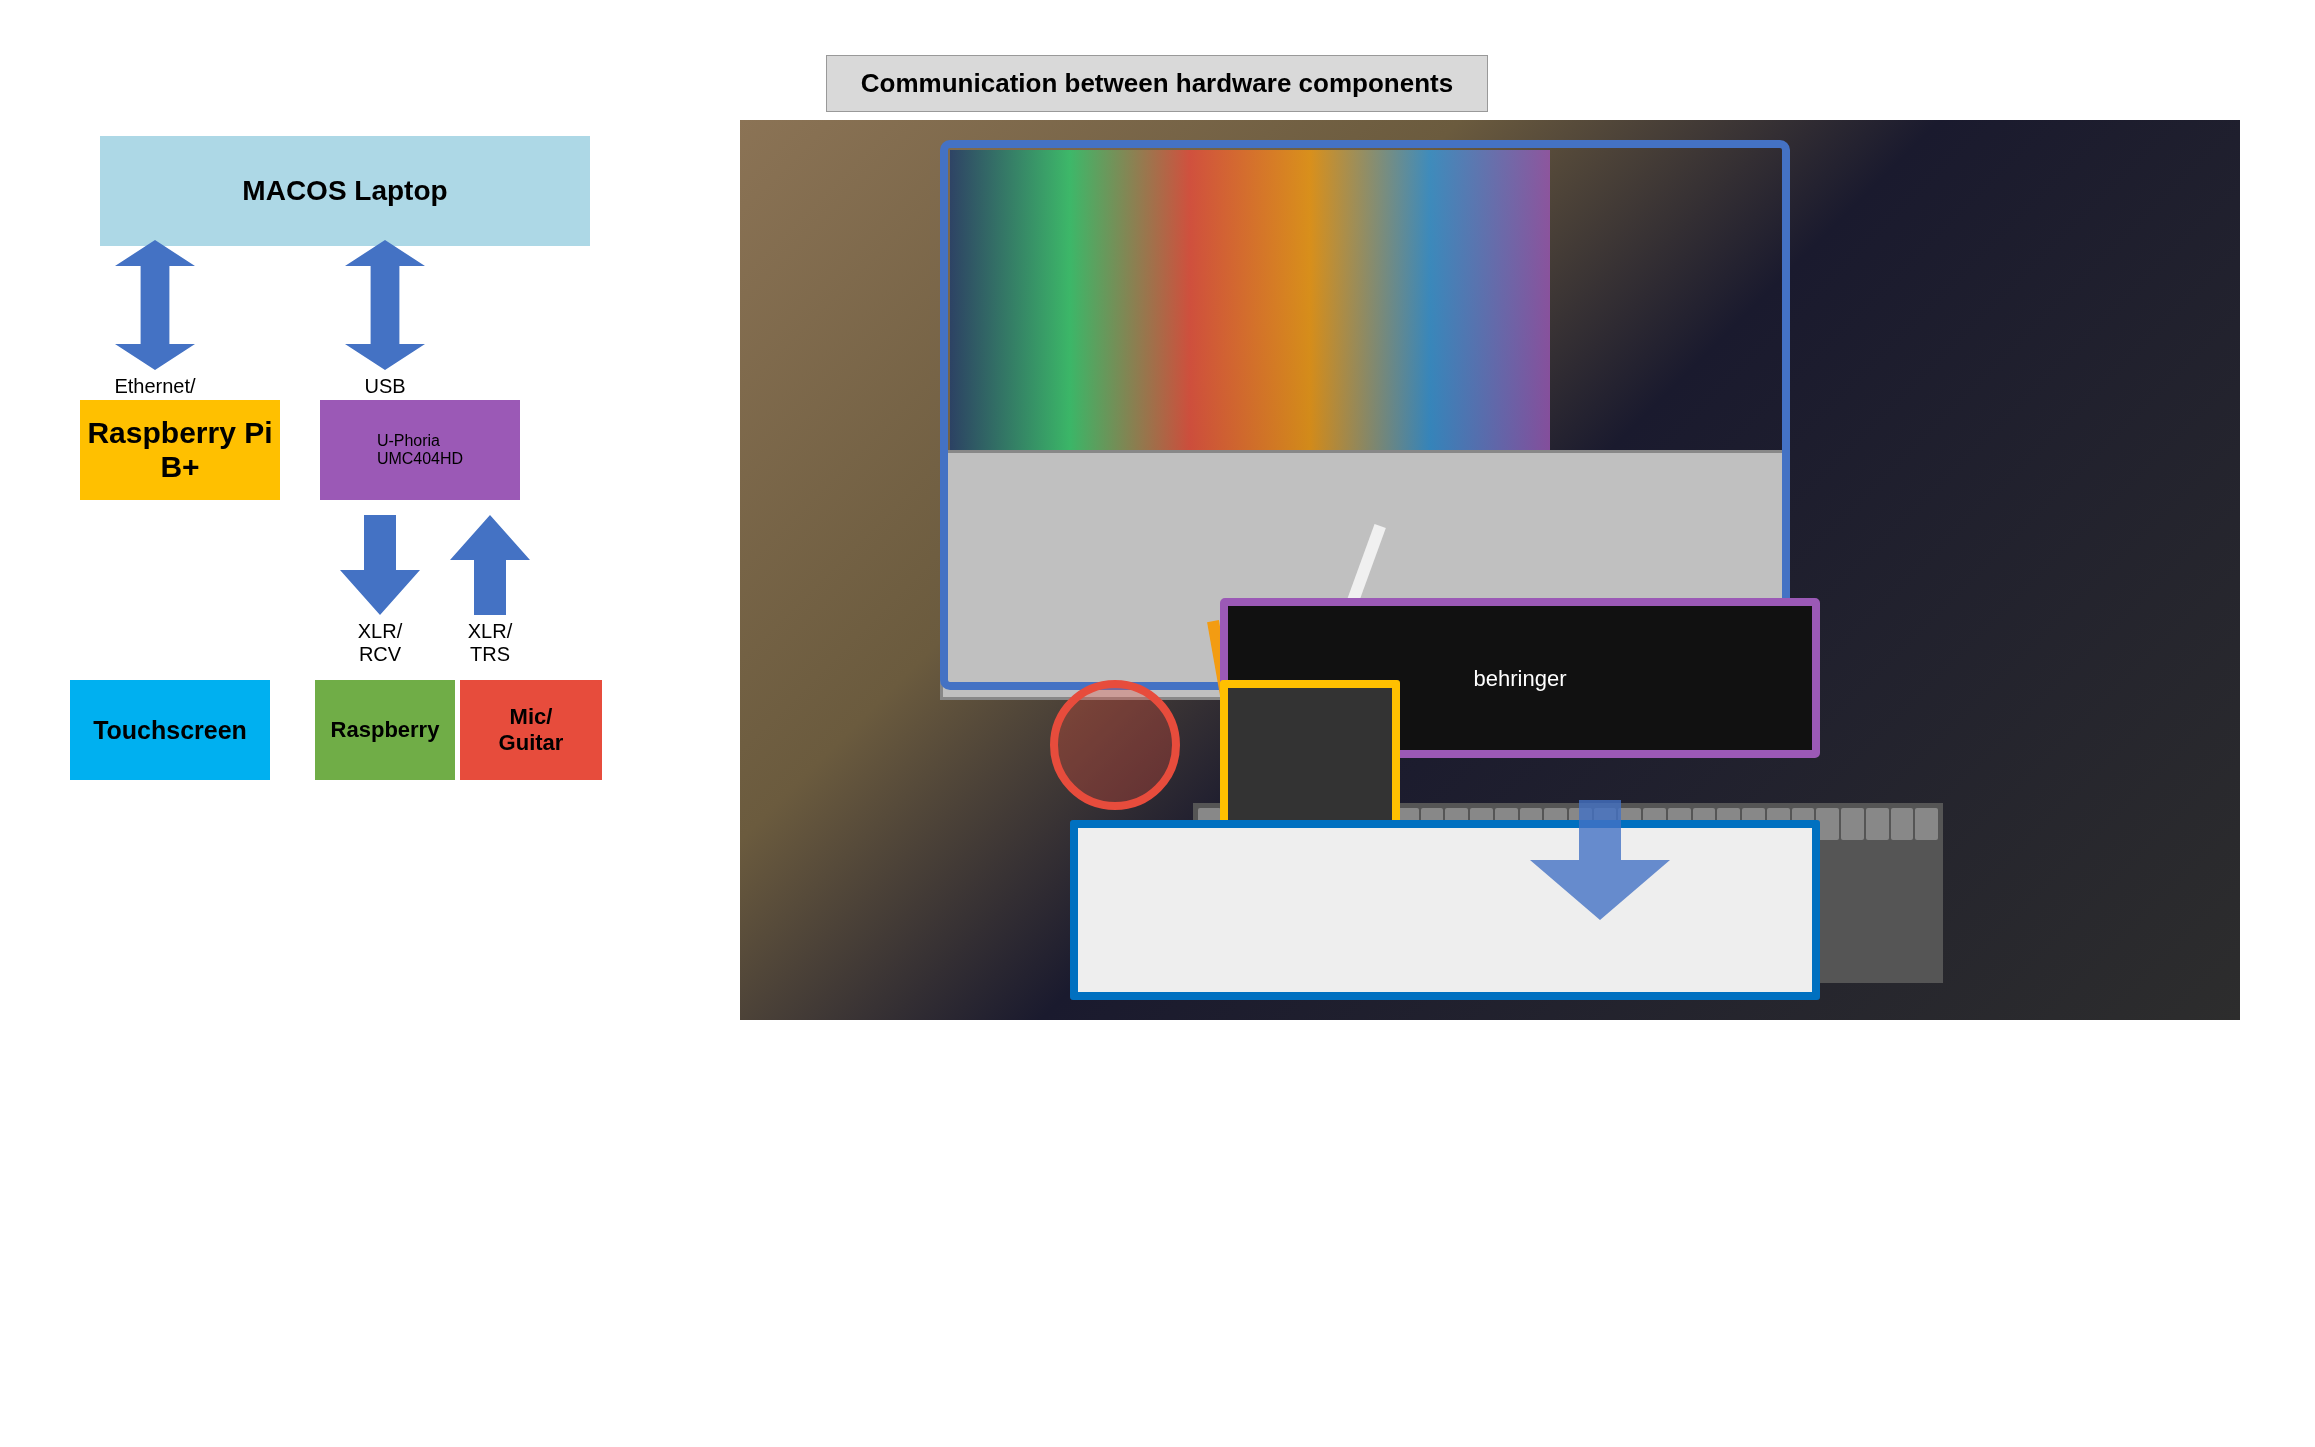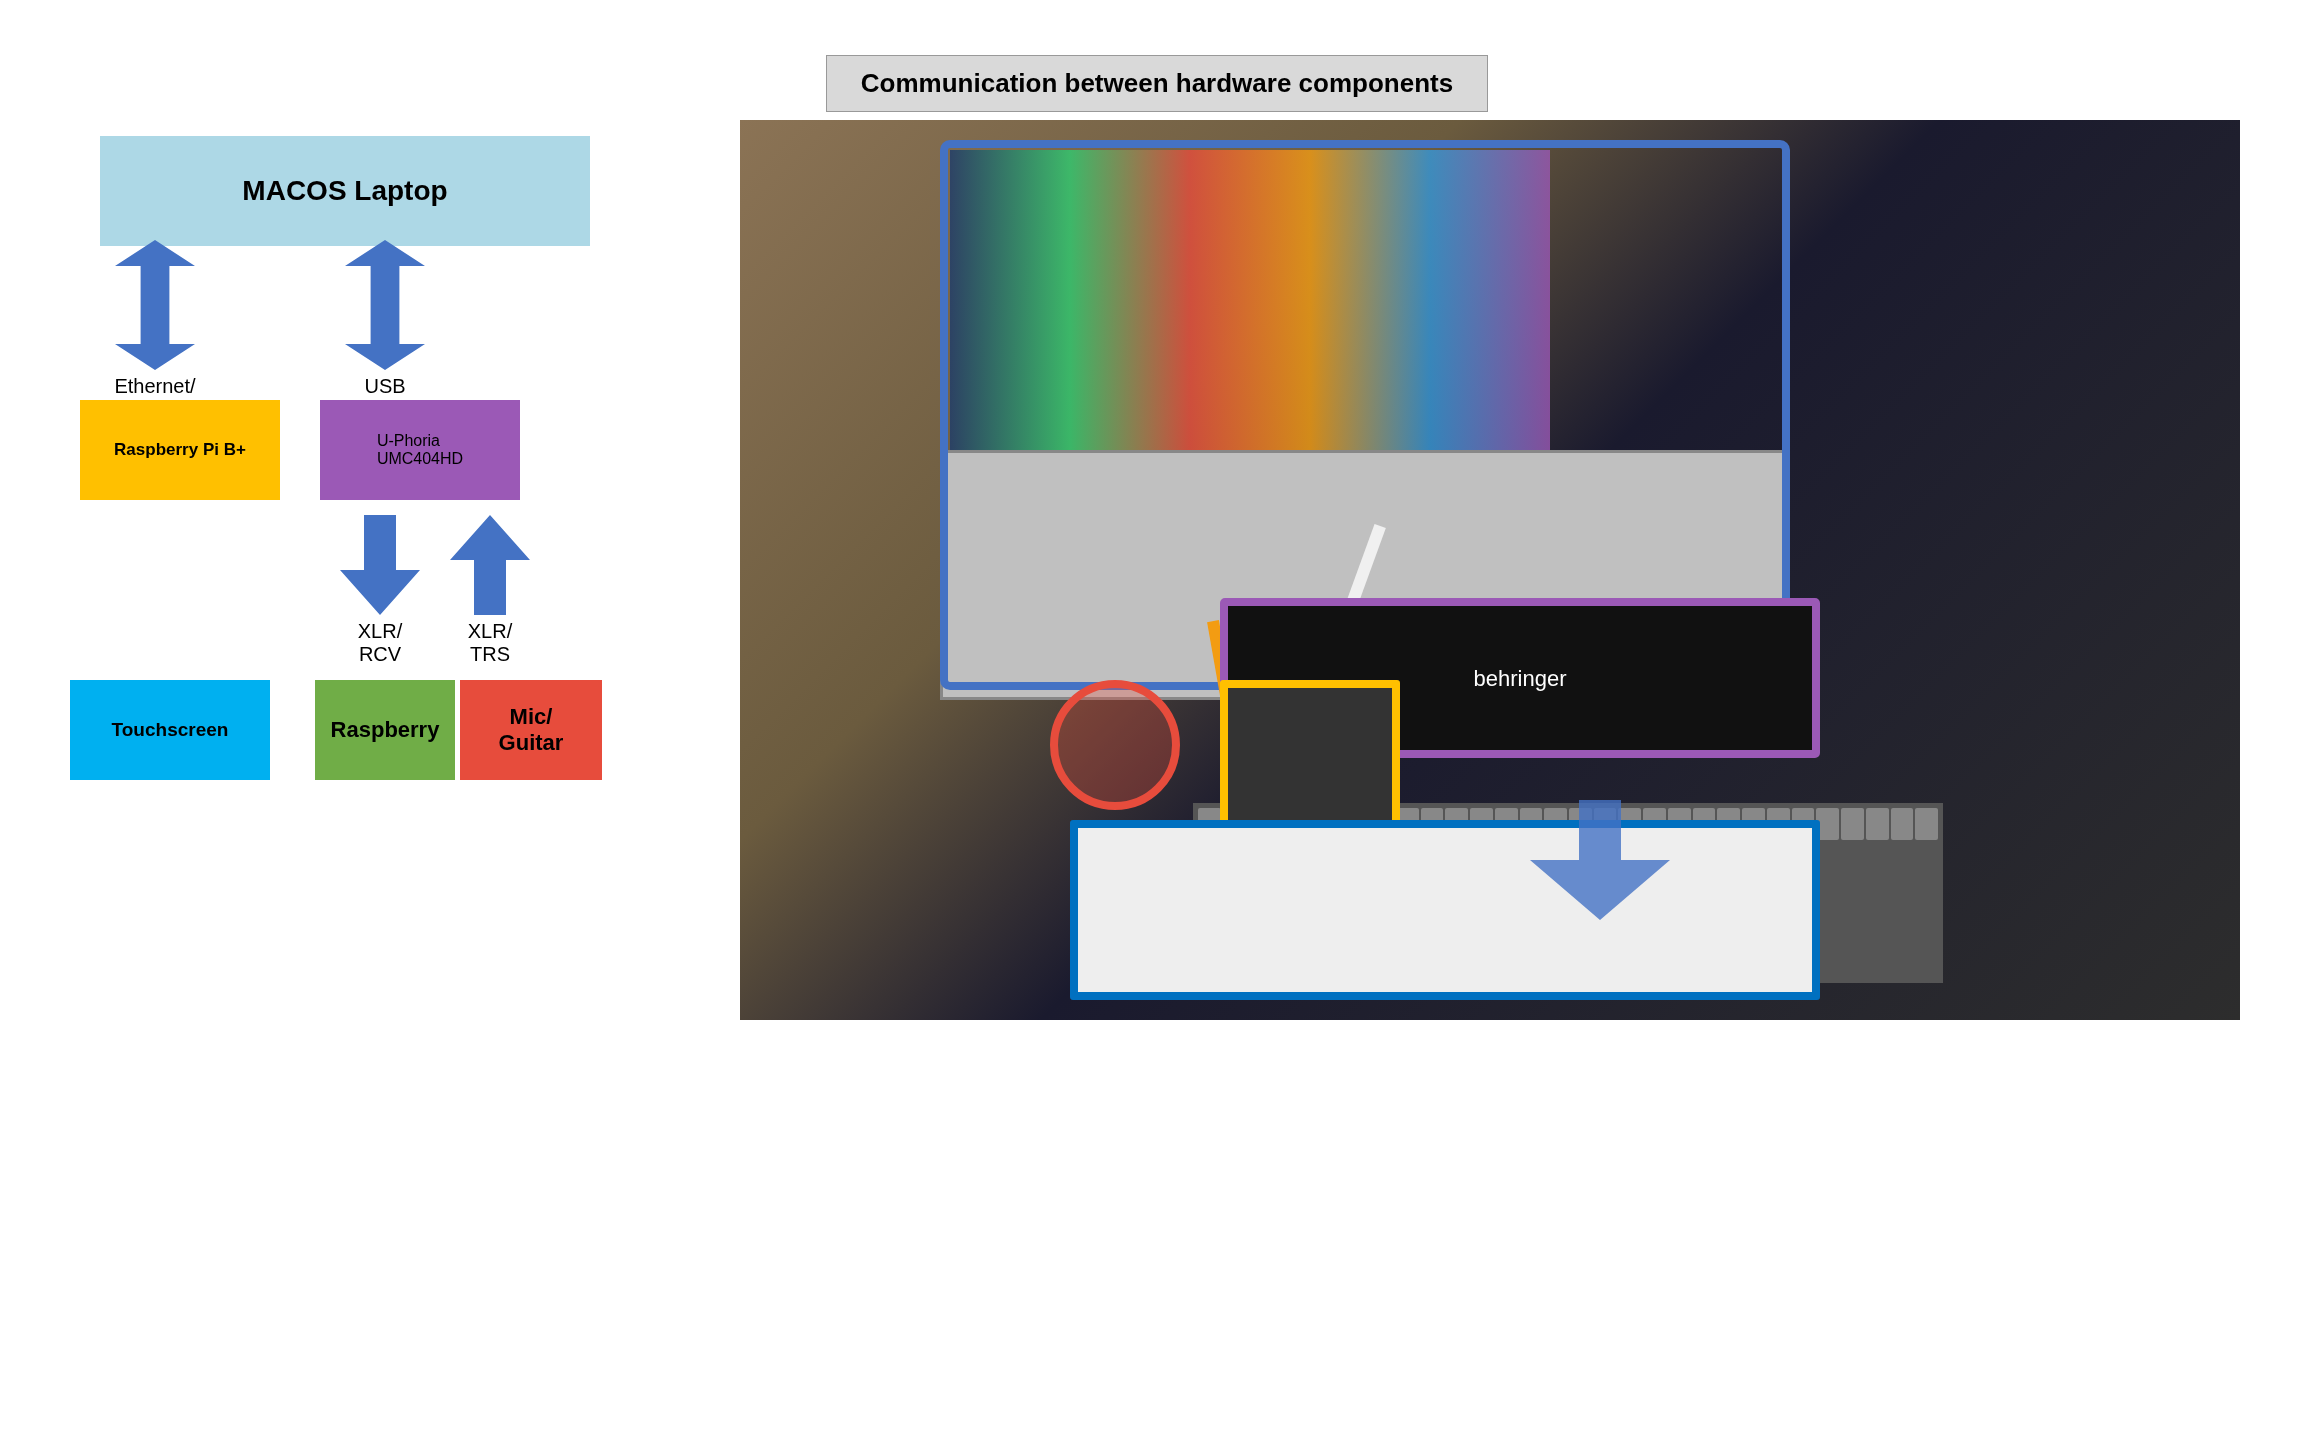--- a/index.html
+++ b/index.html
@@ -91,21 +91,21 @@
 
     .box-raspi {
       background: #ffc000;
       width: 200px;
       height: 100px;
       display: flex;
       align-items: center;
       justify-content: center;
     }
     .box-raspi-text {
-      font-size: 17px;
+      font-size: 30px;
       font-weight: bold;
       color: #000;
       text-align: center;
     }
 
     .box-uphoria {
       background: #9b59b6;
       width: 200px;
       height: 100px;
       display: flex;
@@ -121,21 +121,21 @@
 
     .box-touchscreen {
       background: #00b0f0;
       width: 200px;
       height: 100px;
       display: flex;
       align-items: center;
       justify-content: center;
     }
     .box-touchscreen-text {
-      font-size: 19px;
+      font-size: 25px;
       font-weight: bold;
       color: #000;
       text-align: center;
     }
 
     .box-speakers {
       background: #70ad47;
       width: 140px;
       height: 100px;
       display: flex;

